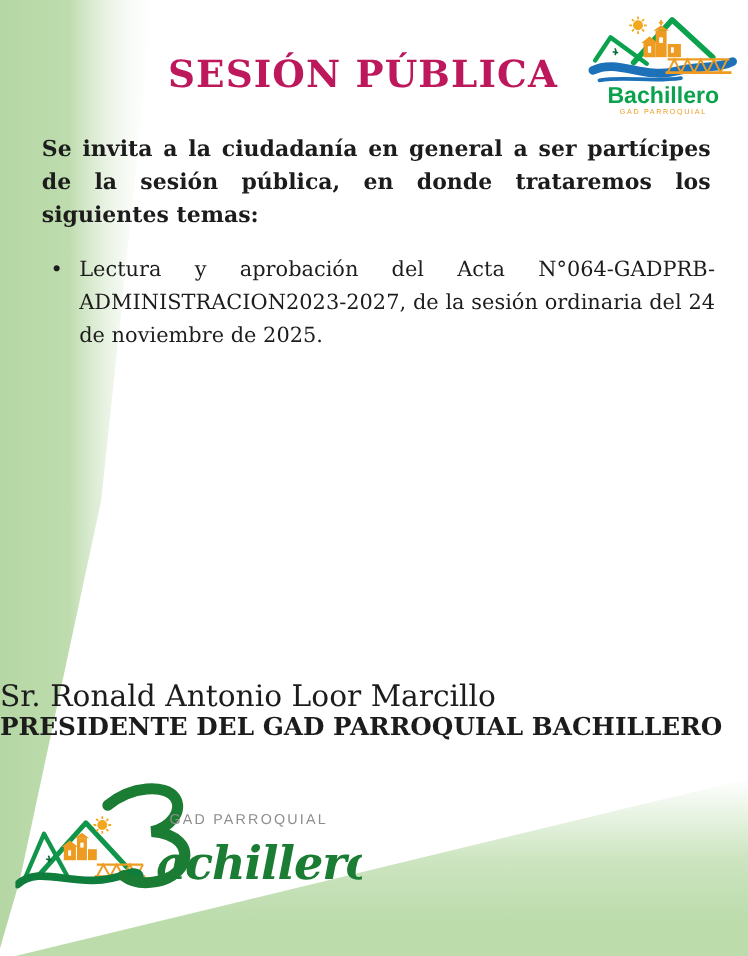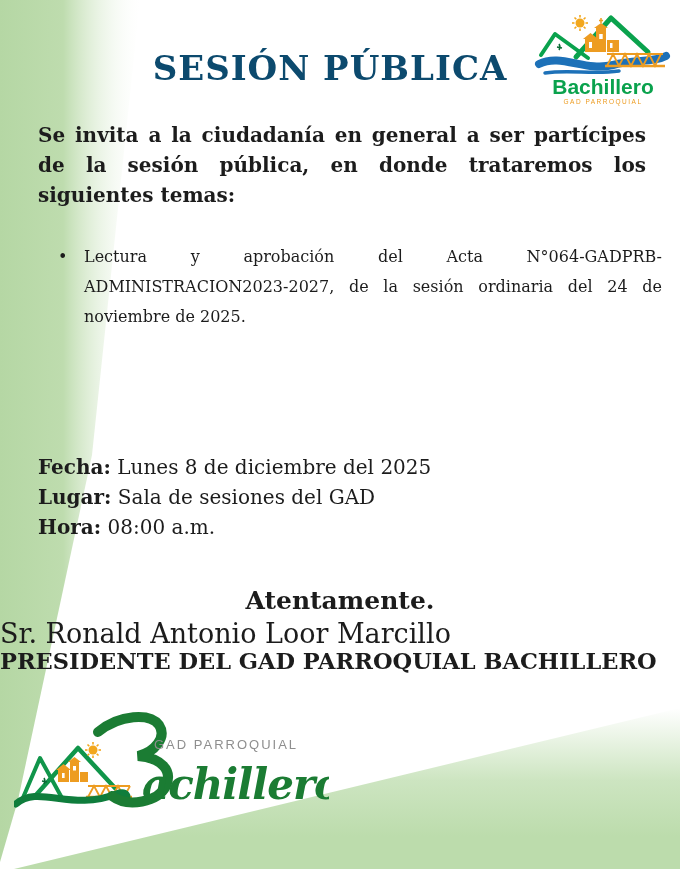--- a/index.html
+++ b/index.html
@@ -3,30 +3,30 @@
 <meta charset="utf-8">
 <style>
   html,body { margin:0; padding:0; background:#fff; }
   .page {
     position:relative; width:680px; height:869px; background:#ffffff;
     font-family:"DejaVu Serif", serif; color:#1c1c1c; overflow:hidden;
   }
   .bg { position:absolute; left:0; top:0; width:680px; height:869px; }
   .title {
     position:absolute; left:30px; top:48px; width:600px; text-align:center;
-    font-size:34px; font-weight:bold; color:#0c4a6e; letter-spacing:1px;
+    font-size:34px; font-weight:bold; color:#be185d; letter-spacing:1px;
   }
   .logo-top { position:absolute; left:533px; top:6px; width:140px; height:105px; }
   .intro {
     position:absolute; left:38px; top:120px; width:608px;
     font-size:20px; line-height:30px; text-align:justify; margin:0;font-weight:bold;
   }
   .agenda {
-    position:absolute; left:38px; top:226px; width:608px; margin:16px; padding:0;
-    list-style:none; font-size:16px; line-height:30px;
+    position:absolute; left:38px; top:226px; width:608px; margin:4px; padding:0;
+    list-style:none; font-size:19px; line-height:30px;
   }
   .agenda li { position:relative; padding-left:30px; text-align:justify; margin-bottom:14px; }
   .agenda li::before { content:"\2022"; position:absolute; left:4px; top:0; }
   .details { position:absolute; left:38px; top:452px; font-size:20px; line-height:30px; }
   .details .row b { font-weight:bold; }
   .closing { position:absolute; left:0; top:586px; width:680px; text-align:center; font-size:25px; font-weight:bold; }
   .signer-name { position:absolute; left:0; top:618px; width:680px; text-align:left; font-size:27px; }
   .signer-title { position:absolute; left:0; top:648px; width:680px; text-align:left; font-size:22.5px; font-weight:bold; }
   .logo-bottom { position:absolute; left:14px; top:700px; width:315px; height:135px; }
 </style>
@@ -100,36 +100,21 @@
   </svg>
 
   <div class="title">SESIÓN PÚBLICA</div>
 
   <p class="intro">Se invita a la ciudadanía en general a ser partícipes de la sesión pública, en donde trataremos los siguientes temas:</p>
 
   <ul class="agenda">
     <li>Lectura y aprobación del Acta N°064-GADPRB-ADMINISTRACION2023-2027, de la sesión ordinaria del 24 de noviembre de 2025.</li>
   </ul>
 
-  <div class="details">
-    <div class="row">
-      <b>Fecha:</b>
-      <span>Lunes 8 de diciembre del 2025</span>
-    </div>
-    <div class="row">
-      <b>Lugar:</b>
-      <span>Sala de sesiones del GAD</span>
-    </div>
-    <div class="row">
-      <b>Hora:</b>
-      <span>08:00 a.m.</span>
-    </div>
-  </div>
 
-  <div class="closing">Atentamente.</div>
   <div class="signer-name">Sr. Ronald Antonio Loor Marcillo</div>
   <div class="signer-title">PRESIDENTE DEL GAD PARROQUIAL BACHILLERO</div>
 
   <svg class="logo-bottom" viewBox="0 0 315 135">
     <g fill="none" stroke-linecap="round" stroke-linejoin="round">
       <polyline points="8,100 26,58 48,98" stroke="#10954a" stroke-width="4"></polyline>
       <polyline points="22,95 64,48 101,88" stroke="#10954a" stroke-width="4.5"></polyline>
     </g>
     <path d="M30,78 q2,3 0,6 M28,81 l5,1" stroke="#0a6b35" stroke-width="1.5" fill="none"></path>
     <g>

